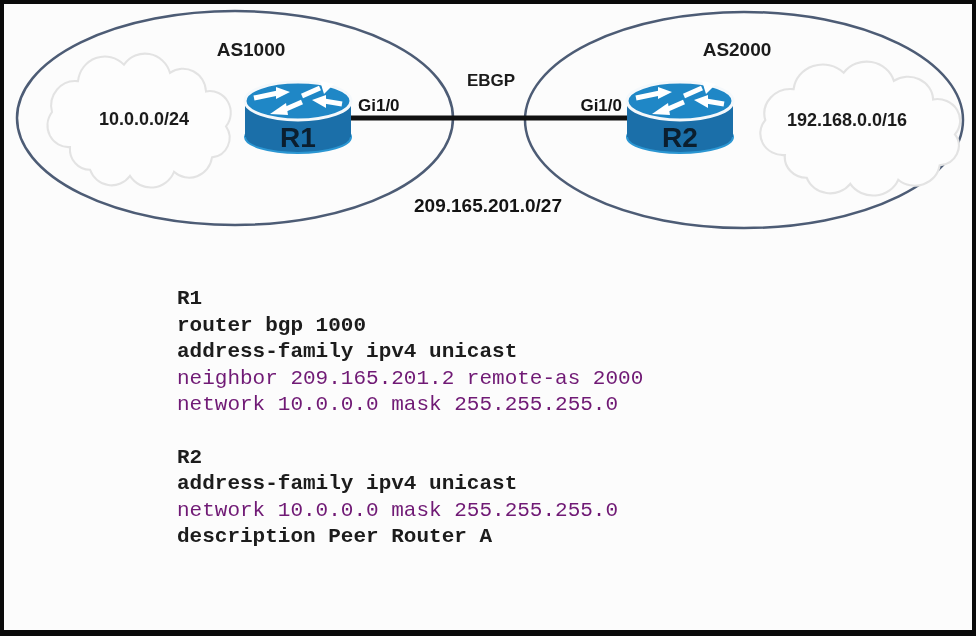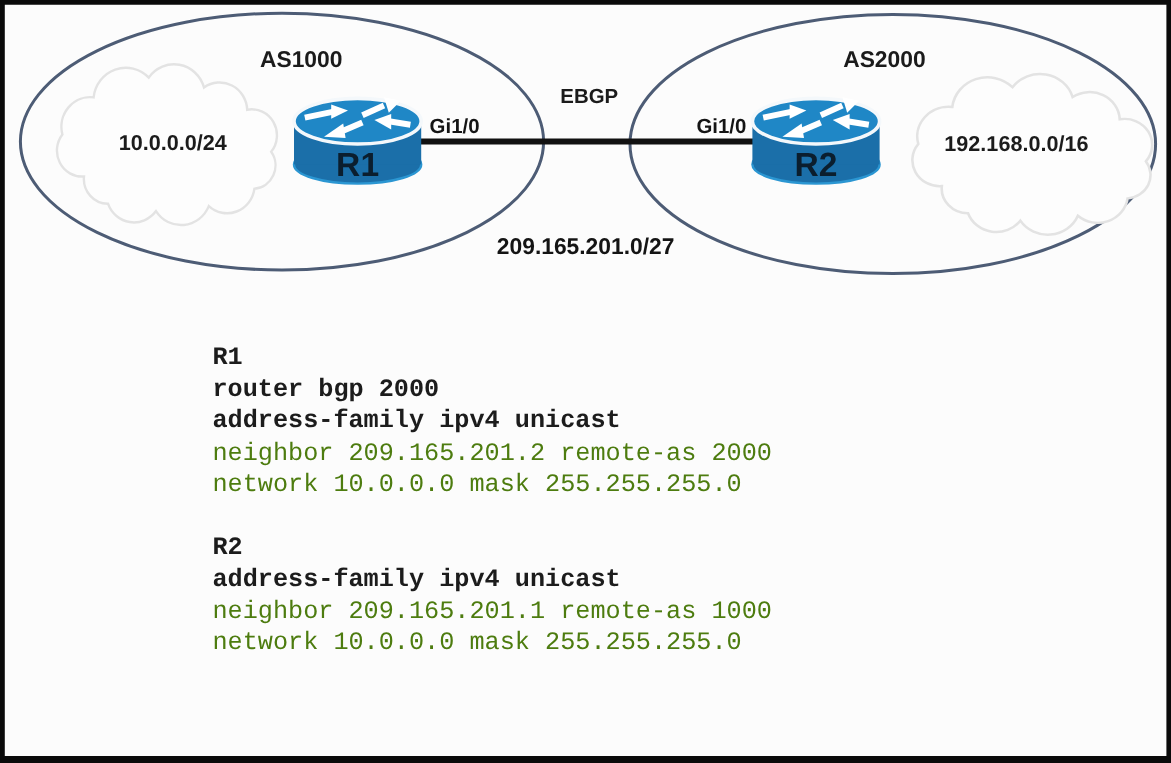--- a/index.html
+++ b/index.html
@@ -60,21 +60,21 @@
     left: 173px;
     top: 282px;
   }
   .config-block { margin: 0; }
   .config-block + .config-block { margin-top: 26px; }
   .cfg-line {
     font-family: "Liberation Mono", "DejaVu Sans Mono", monospace;
     font-size: 21px;
     line-height: 26.5px;
     white-space: pre;
-    color: #4d7c0f;
+    color: #701a75;
   }
   .cfg-line.bold {
     font-weight: bold;
     color: #1c1c1c;
   }
 </style>
 </head>
 <body>
 
 <div class="canvas">
@@ -127,27 +127,27 @@
     <text class="if-label" x="618" y="107" text-anchor="end">Gi1/0</text>
 
     <text class="router-name" x="294" y="143" text-anchor="middle">R1</text>
     <text class="router-name" x="676" y="143" text-anchor="middle">R2</text>
   </svg>
 
   <div class="configs-wrap">
 
     <div class="config-block">
       <div class="cfg-line bold">R1</div>
-      <div class="cfg-line bold">router bgp 2000</div>
+      <div class="cfg-line bold">router bgp 1000</div>
       <div class="cfg-line bold">address-family ipv4 unicast</div>
       <div class="cfg-line">neighbor 209.165.201.2 remote-as 2000</div>
       <div class="cfg-line">network 10.0.0.0 mask 255.255.255.0</div>
     </div>
 
     <div class="config-block">
       <div class="cfg-line bold">R2</div>
       <div class="cfg-line bold">address-family ipv4 unicast</div>
-      <div class="cfg-line">neighbor 209.165.201.1 remote-as 1000</div>
       <div class="cfg-line">network 10.0.0.0 mask 255.255.255.0</div>
+      <div class="cfg-line bold">description Peer Router A</div>
     </div>
 
   </div>
 </div>
 
 </body></html>

